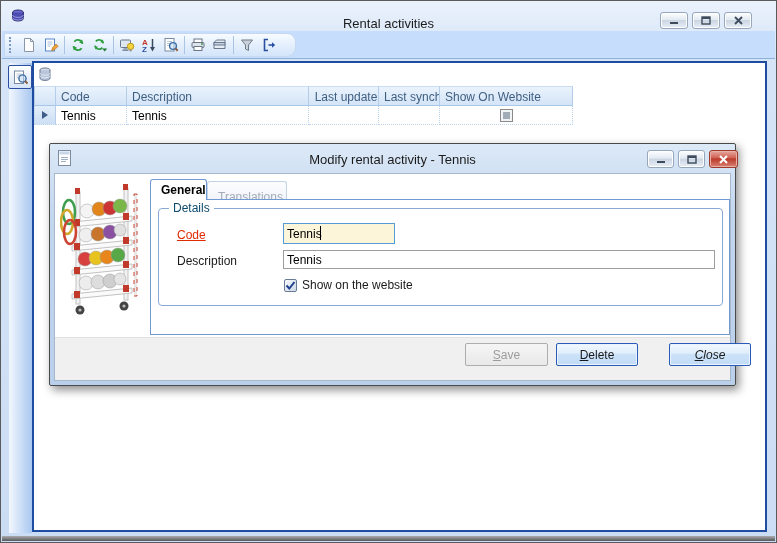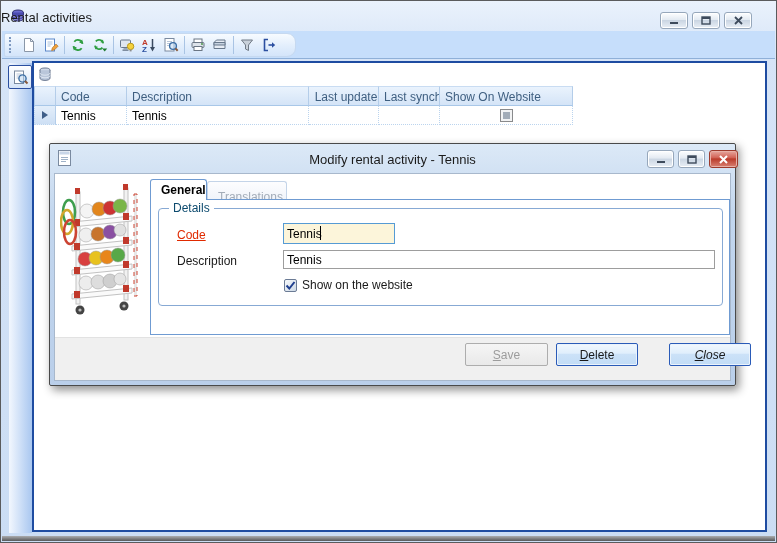--- a/index.html
+++ b/index.html
@@ -4,21 +4,21 @@
 <style>
   html,body{margin:0;padding:0;}
   body{width:777px;height:543px;position:relative;overflow:hidden;
        font-family:"Liberation Sans",sans-serif;font-size:12px;background:#fff;}
   *{box-sizing:border-box;}
 
   
   #win{position:absolute;inset:0;border:1px solid #5A5B5D;
        background:linear-gradient(180deg,#EAF2FC 0%,#D6E4F7 10%,#CBDDF4 100%);}
   .titlebar{position:absolute;left:0;right:0;top:0;height:30px;}
-  .title-text{position:absolute;left:0;right:0;top:9px;text-align:left;
+  .title-text{position:absolute;left:0;right:0;top:15px;text-align:center;
               font-size:13px;color:#1b1b1b;}
   .app-icon{position:absolute;left:10px;top:8px;width:14px;height:14px;}
   .winbtn{position:absolute;top:11px;width:28px;height:17px;border:1px solid #96A7BB;
           border-radius:3px;background:linear-gradient(#FDFEFF,#E3EAF2 45%,#CBD6E3 50%,#E9EFF6);
           box-shadow:inset 0 0 0 1px #fff;display:flex;align-items:center;justify-content:center;
           padding:0;cursor:default;}
   .winbtn svg{display:block;}
   .wb-min{left:659px;} .wb-max{left:691px;} .wb-close{left:723px;}
 
   

